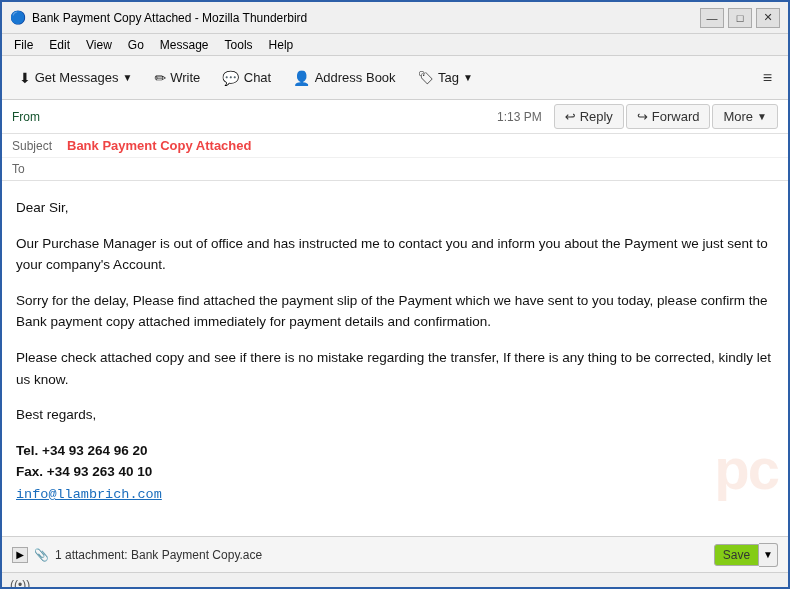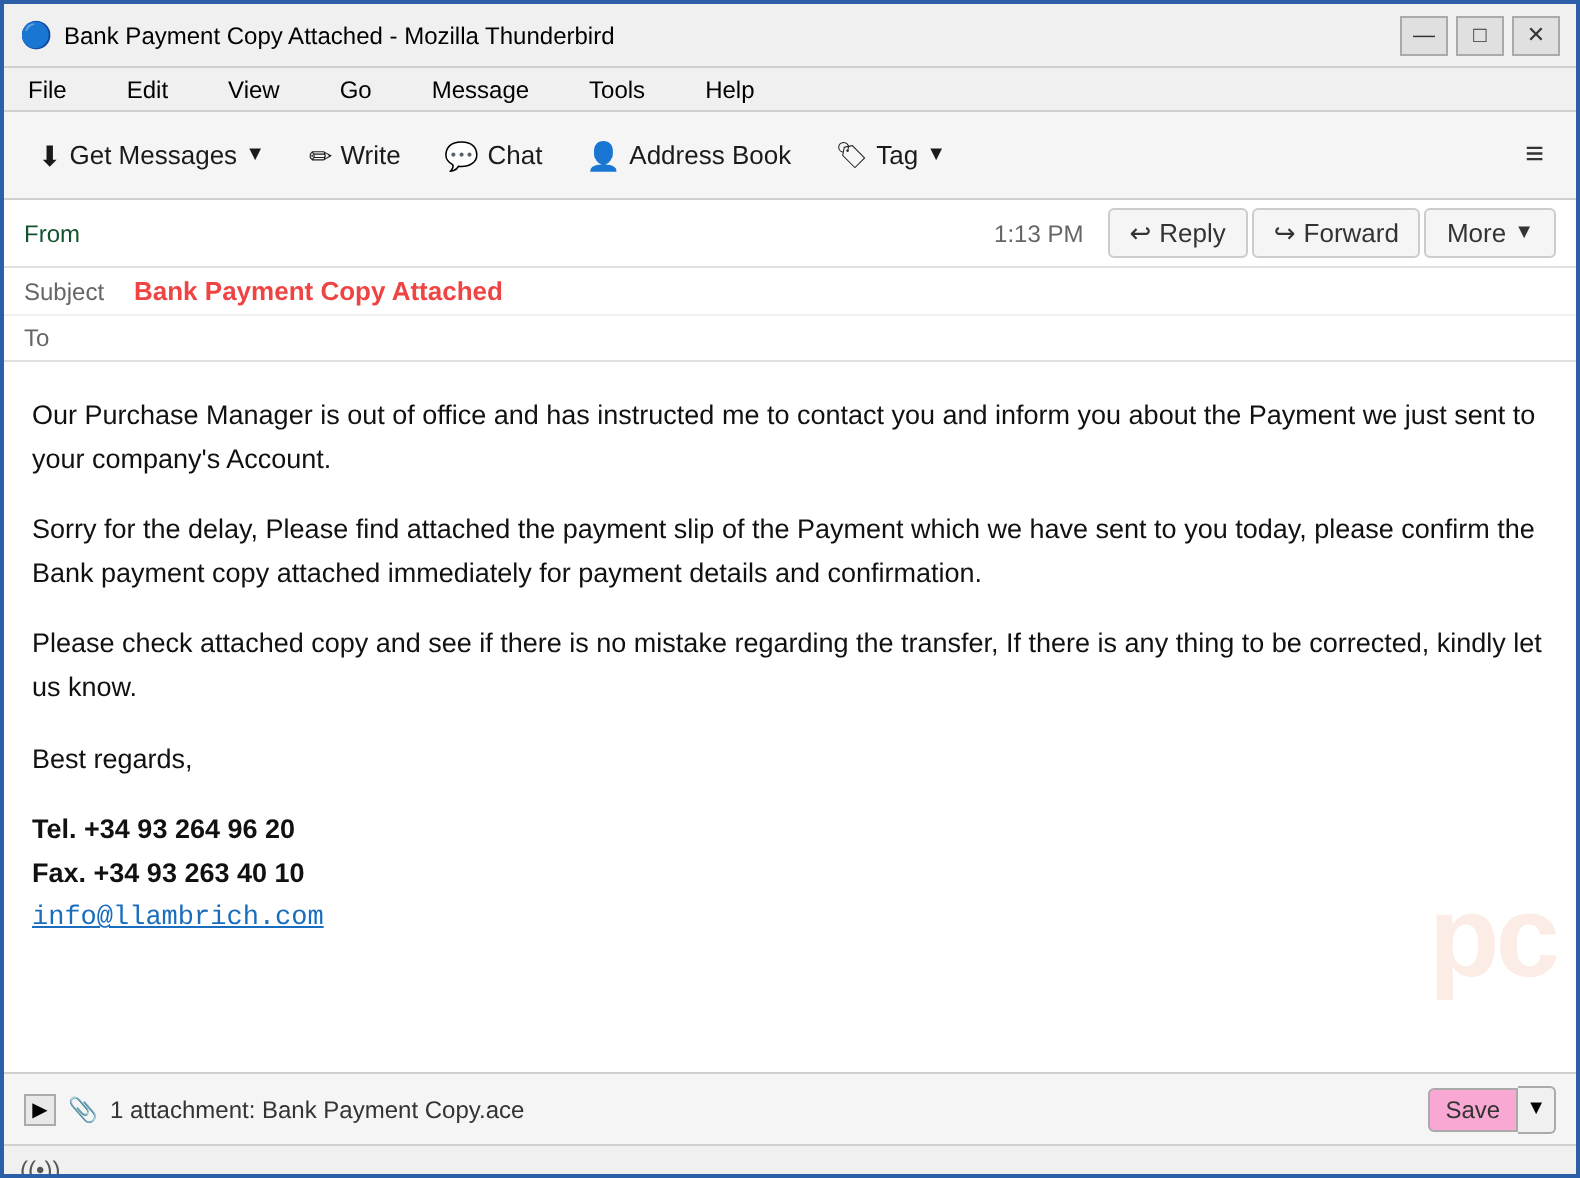--- a/index.html
+++ b/index.html
@@ -54,21 +54,21 @@
     }
 
     
     .menu-bar {
       background: #f0f0f0;
       height: 22px;
       display: flex;
       align-items: center;
       padding: 0 4px;
       border-bottom: 1px solid #d0d0d0;
-      gap: 14px;
+      gap: 0;
     }
     .menu-item {
       padding: 2px 8px;
       font-size: 12px;
       cursor: pointer;
       color: #000;
     }
 
     
     .toolbar {
@@ -210,21 +210,21 @@
       align-items: center;
       gap: 6px;
       font-size: 12px;
       color: #333;
     }
     .attachment-save-btn {
       display: flex;
       align-items: center;
       gap: 2px;
       padding: 3px 8px;
-      background: #f9a8d4;
+      background: #84cc16;
       border: 1px solid #aaa;
       border-radius: 3px;
       cursor: pointer;
       font-size: 12px;
       color: #333;
     }
     .chevron-btn {
       padding: 3px 4px;
       background: #f0f0f0;
       border: 1px solid #aaa;
@@ -341,20 +341,21 @@
     <span class="email-header-value bold">Bank Payment Copy Attached</span>
   </div>
   <div class="email-header-row">
     <span class="email-header-label">To</span>
     <span class="email-header-value"></span>
   </div>
 </div>
 
 <div class="email-body">
   <div class="watermark">pc</div>
+  <p>Dear Sir,</p>
   <p>Our Purchase Manager is out of office and has instructed me to contact you and inform you about the Payment we just sent to your company's Account.</p>
   <p>Sorry for the delay, Please find attached the payment slip of the Payment which we have sent to you today, please confirm the Bank payment copy attached immediately for payment details and confirmation.</p>
   <p>Please check attached copy and see if there is no mistake regarding the transfer, If there is any thing to be corrected, kindly let us know.</p>
   <p>
     <span>Best regards,</span><br>
   </p>
   <p>
     <span class="bold-text">Tel.</span>
     <span class="bold-text">+34 93 264 96 20</span><br>
     <span class="bold-text">Fax.</span>

